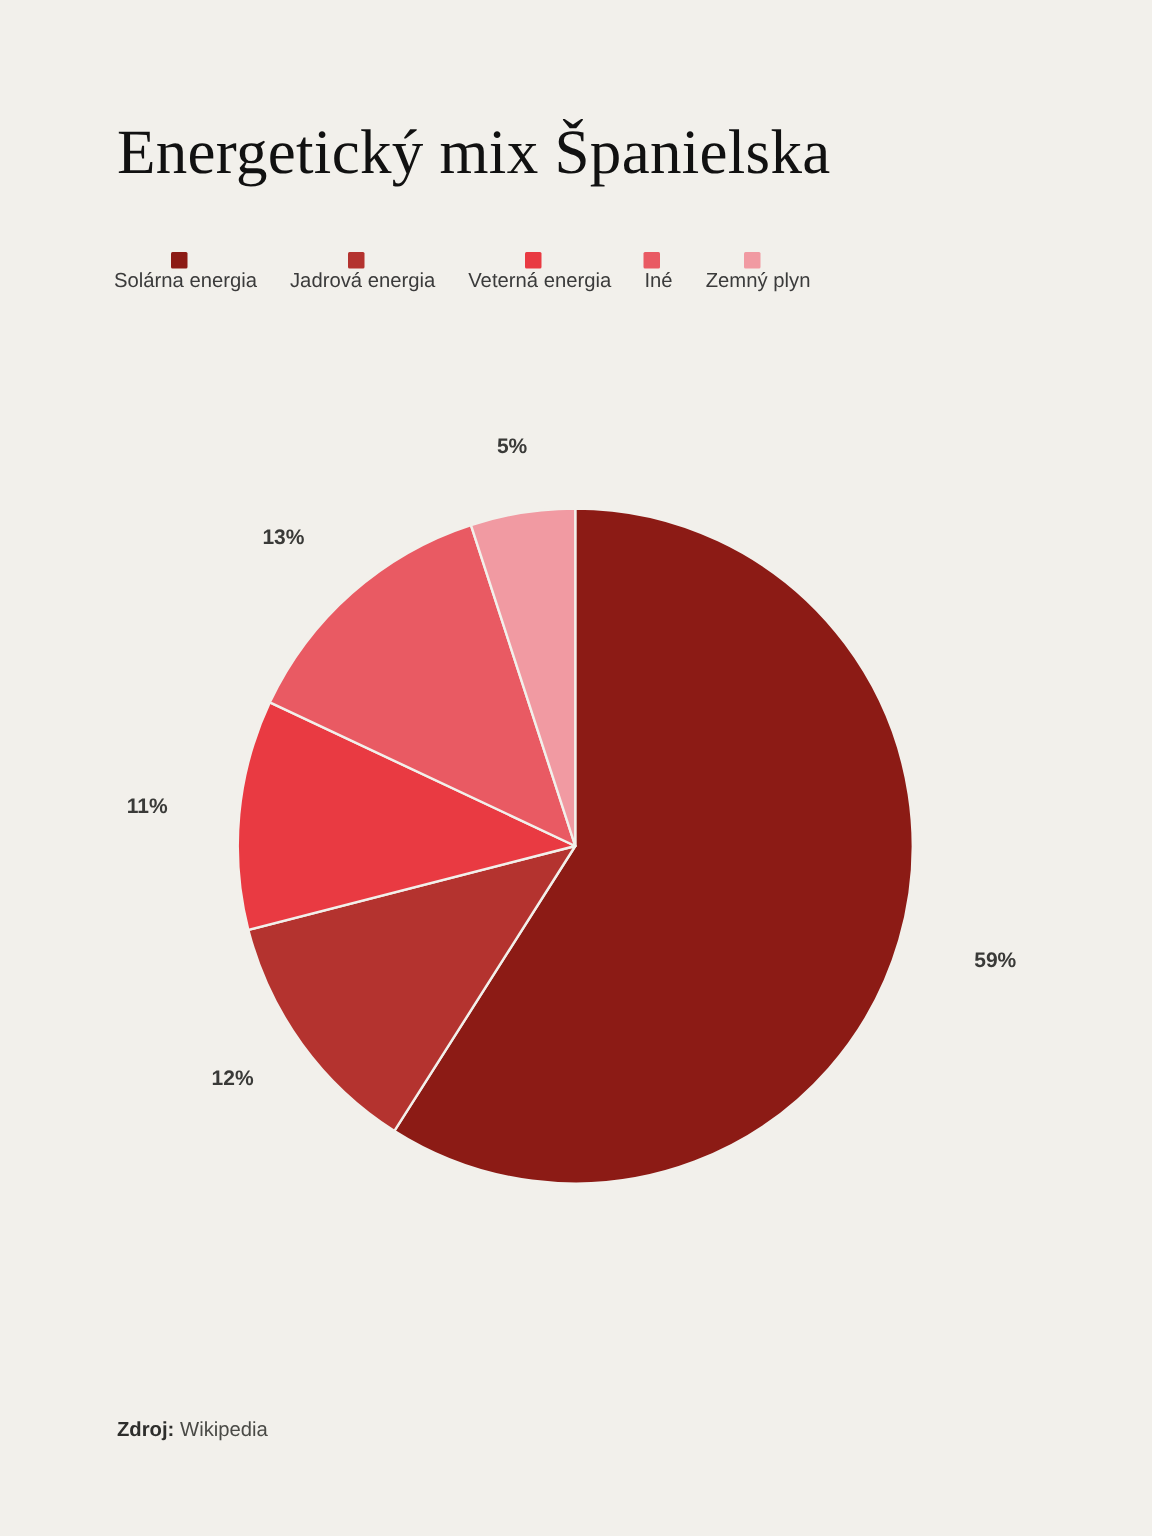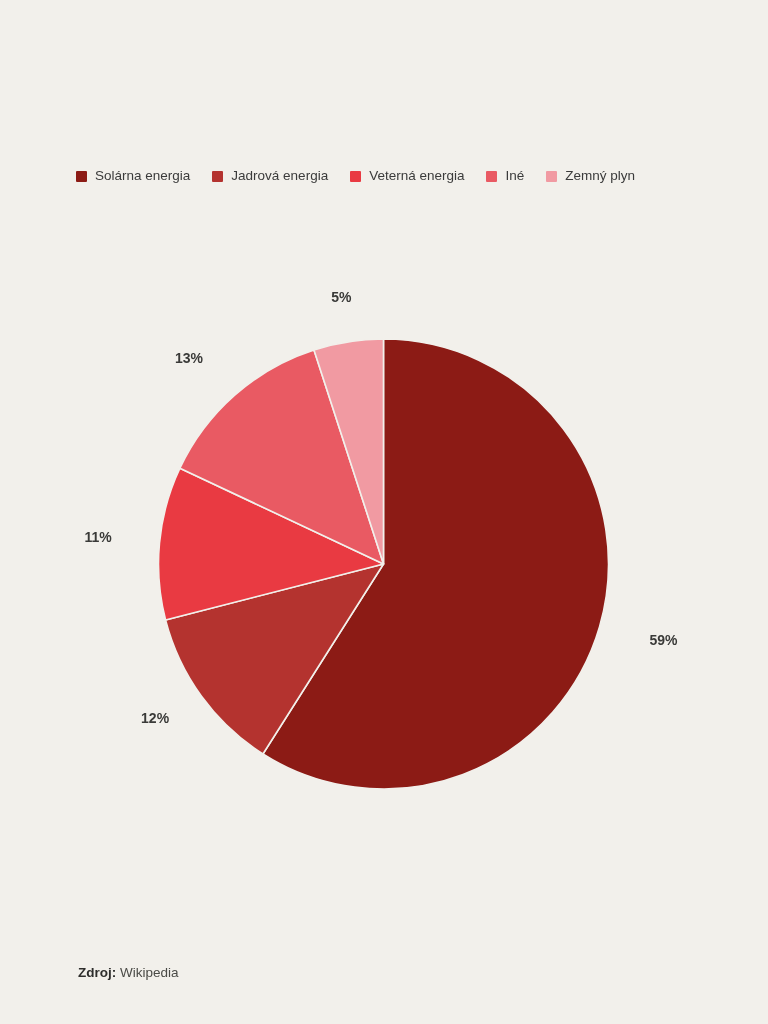--- a/index.html
+++ b/index.html
@@ -40,21 +40,21 @@
     left: 76px;
     top: 168px;
     display: flex;
     flex-direction: row;
     align-items: center;
     gap: 0px;
     white-space: nowrap;
   }
   .legend-item {
     display: flex;
-    flex-direction: row;
+    flex-direction: column;
     align-items: center;
     margin-right: 22px;
   }
   .legend-swatch {
     width: 11px;
     height: 11px;
     flex: 0 0 auto;
     margin-right: 8px;
     border-radius: 1px;
   }
@@ -86,36 +86,36 @@
 
   
   .source {
     position: absolute;
     left: 78px;
     top: 944px;
     font-size: 13.5px;
     color: #3b3b3b;
     line-height: 18px;
     white-space: nowrap;
-    margin-top: 20px;
   }
   .source-label {
     font-weight: bold;
     color: #2e2e2c;
   }
   .source-value {
     font-weight: normal;
     color: #4a4a46;
   }
 </style>
 </head>
 <body>
 
 <div class="page">
 
+  <div class="chart-title">Energetický mix Španielska</div>
 
   <div class="legend">
     <div class="legend-item">
       <span class="legend-swatch" style="background:#8c1b15"></span>
       <span class="legend-label">Solárna energia</span>
     </div>
     <div class="legend-item">
       <span class="legend-swatch" style="background:#b4332f"></span>
       <span class="legend-label">Jadrová energia</span>
     </div>

